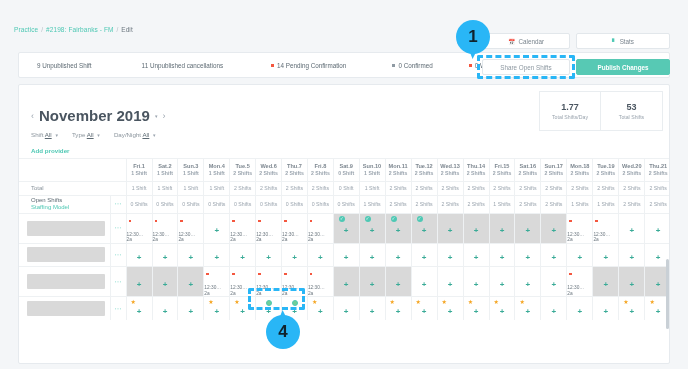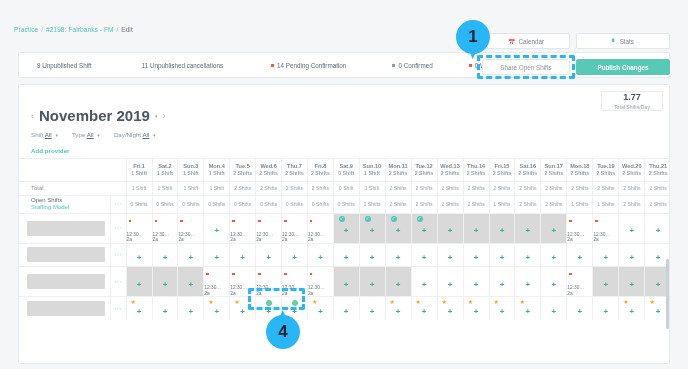--- a/index.html
+++ b/index.html
@@ -101,21 +101,21 @@
   .panel {
     position: absolute; left: 18px; top: 84px;
     width: 652px; height: 280px;
     background: #fff; border: 1px solid #e6eaee; border-radius: 2px;
     overflow: hidden;
   }
 
   
   .stat-row { position: absolute; right: 6px; top: 6px; display: flex; }
   .stat-tile {
-    width: 62px; height: 20px;
+    width: 62px; height: 40px;
     border: 1px solid #e9edf0; border-left: none;
     display: flex; flex-direction: column;
     align-items: center; justify-content: center;
   }
   .stat-tile:first-child { border-left: 1px solid #e9edf0; }
   .stat-val { font-size: 9px; font-weight: bold; color: #4a5560; }
   .stat-lbl { font-size: 5.2px; color: #9aa4ae; margin-top: 2px; }
 
   
   .month-nav {
@@ -259,20 +259,24 @@
   <div class="hl-share"></div>
 
   <div class="marker marker-1">1</div>
 
   <div class="panel">
 
     <div class="stat-row">
       <div class="stat-tile">
         <span class="stat-val">1.77</span>
         <span class="stat-lbl">Total Shifts/Day</span>
+      </div>
+      <div class="stat-tile">
+        <span class="stat-val">53</span>
+        <span class="stat-lbl">Total Shifts</span>
       </div>
     </div>
 
     <div class="month-nav">
       <span class="arrow">‹</span>
       <span class="mlabel">November 2019</span>
       <span class="caret">▾</span>
       <span class="arrow">›</span>
     </div>
 

